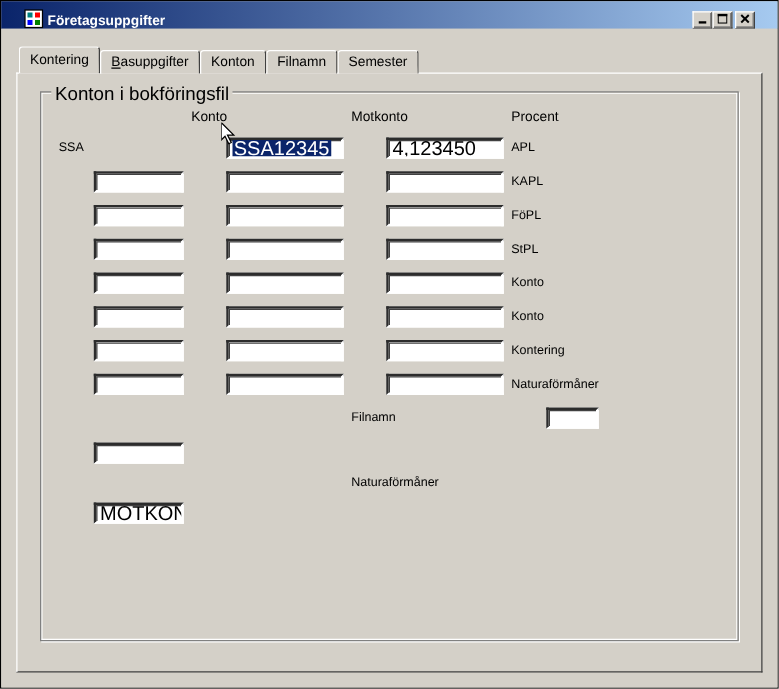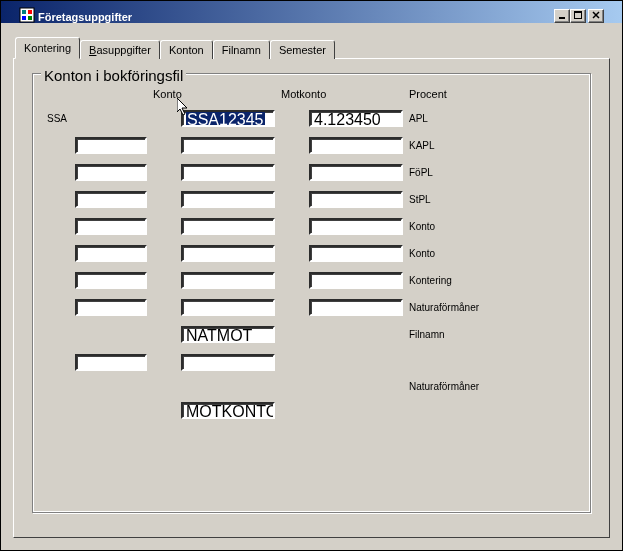--- a/index.html
+++ b/index.html
@@ -261,21 +261,20 @@
           <div class="field"></div>
           <div class="field"></div>
 
           <label>Kontering</label>
           <div class="field"></div>
           <div class="field"></div>
           <div class="field"></div>
 
           <label>Naturaförmåner</label>
           <div></div>
-          <div class="field">NATMOT</div>
           <div></div>
 
           <label>Filnamn</label>
           <div class="field"></div>
           <div class="field"></div>
           <div></div>
 
           <div style="height:18px"></div>
             <div></div>
             <div></div>

